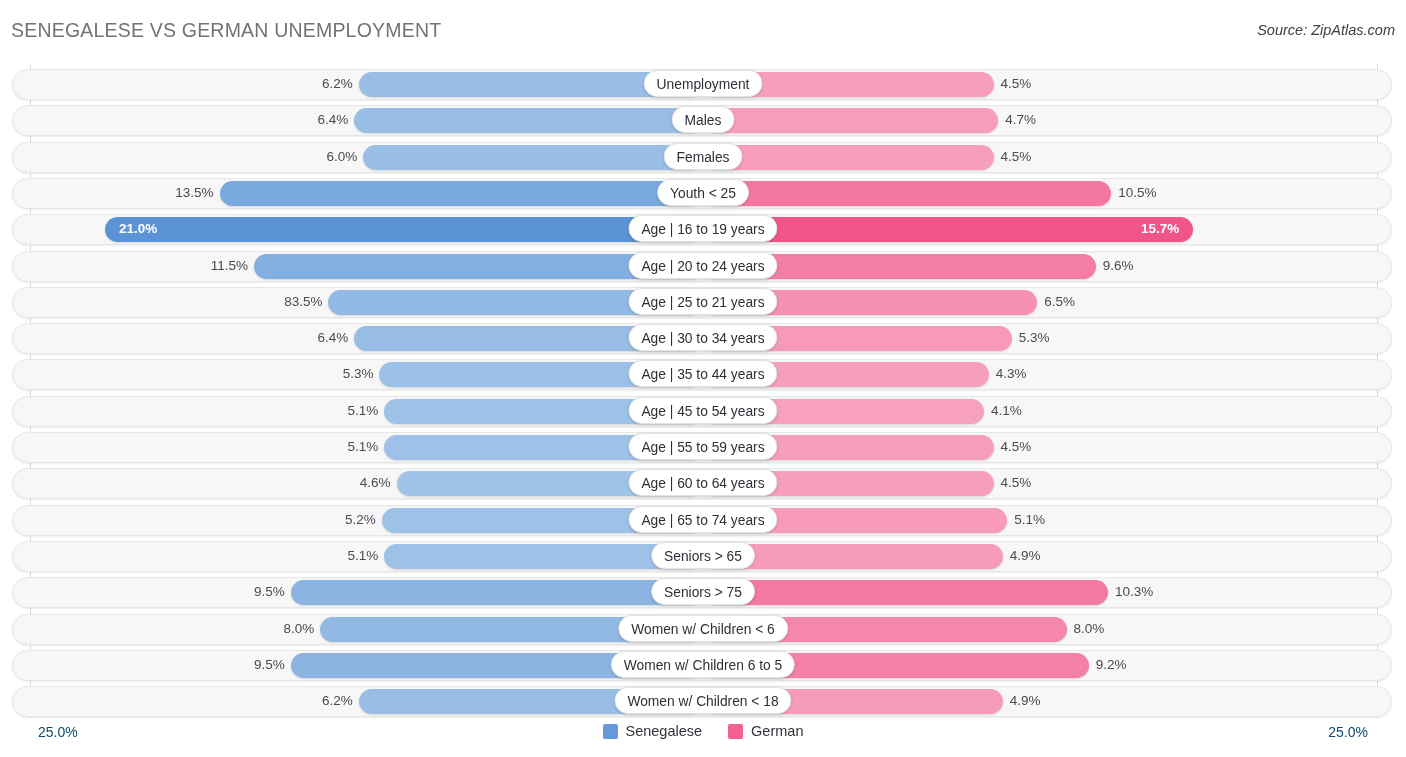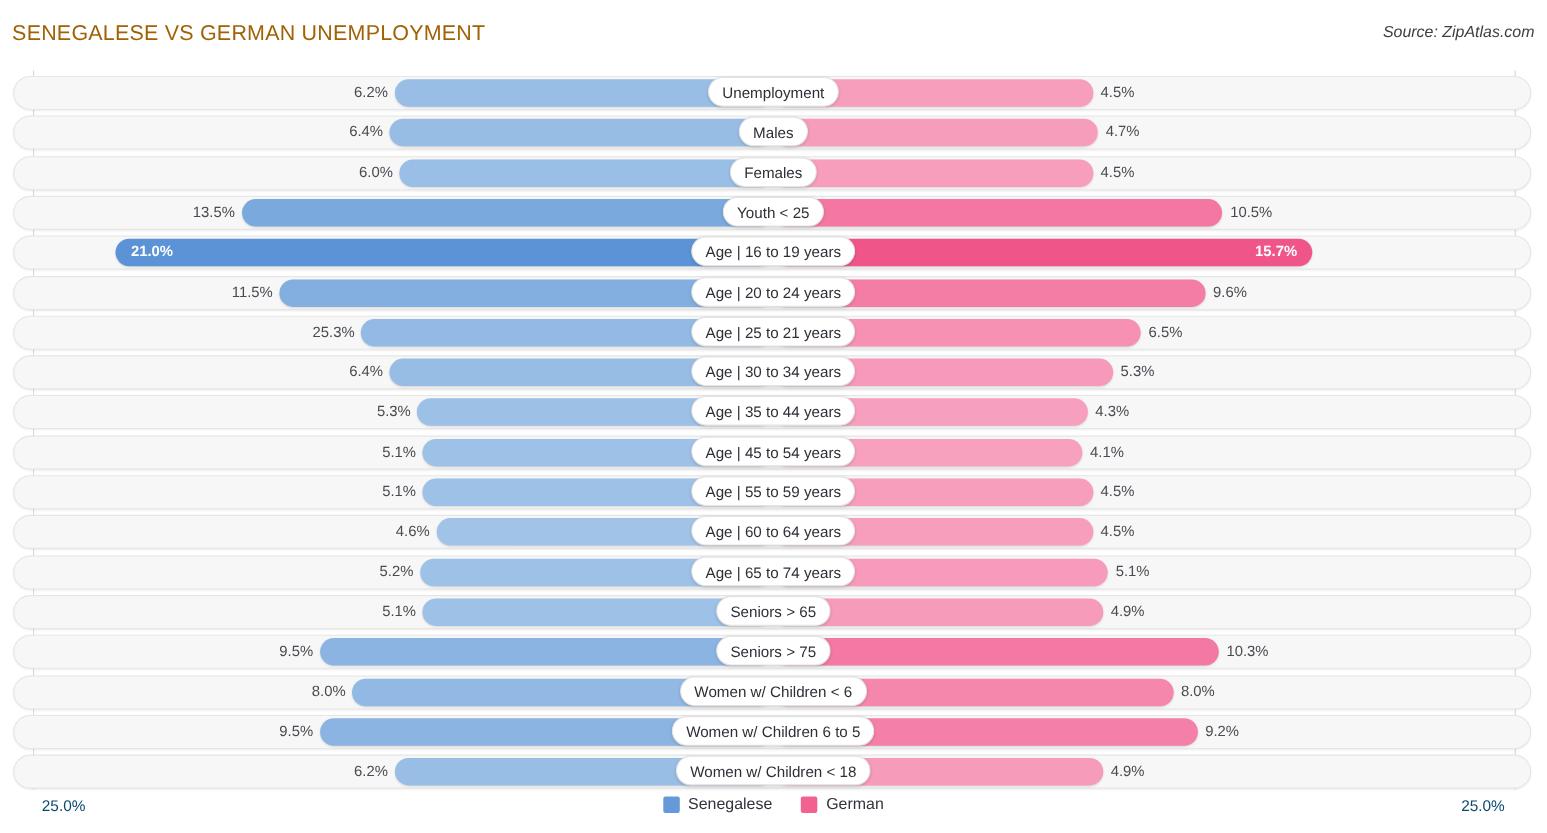--- a/index.html
+++ b/index.html
@@ -7,21 +7,21 @@
     width: 1406px; height: 757px;
     background: #ffffff;
     font-family: "Liberation Sans", sans-serif;
     overflow: hidden;
   }
   #page { position: relative; width: 1406px; height: 757px; background:#fff; }
 
   
   #title {
     position: absolute; left: 11px; top: 19px;
-    font-size: 19.5px; color: #a16207; letter-spacing: .2px;
+    font-size: 19.5px; color: #737373; letter-spacing: .2px;
     white-space: nowrap;
   }
   #source {
     position: absolute; right: 11px; top: 22px;
     font-size: 14.5px; font-style: italic; color: #404040;
     white-space: nowrap;
   }
 
   
   #plot {
@@ -147,21 +147,21 @@
         <div class="bar left" style="width: 449.067px; background: rgb(131, 175, 224);"></div>
         <div class="bar right" style="width: 392.742px; background: rgb(244, 125, 166);"></div>
         <div class="val left" style="right: 1158.07px;">11.5%</div>
         <div class="val right" style="left: 1102.74px;">9.6%</div>
         <div class="pill">Age | 20 to 24 years</div>
       </div>
       <div class="row" style="top: 222.8px;">
         <div class="track"></div>
         <div class="bar left" style="width: 374.54px; background: rgb(147, 186, 228);"></div>
         <div class="bar right" style="width: 334.166px; background: rgb(246, 145, 180);"></div>
-        <div class="val left" style="right: 1083.54px;">25.3%</div>
+        <div class="val left" style="right: 1083.54px;">83.5%</div>
         <div class="val right" style="left: 1044.17px;">6.5%</div>
         <div class="pill">Age | 25 to 21 years</div>
       </div>
       <div class="row" style="top: 259.1px;">
         <div class="track"></div>
         <div class="bar left" style="width: 348.814px; background: rgb(152, 189, 229);"></div>
         <div class="bar right" style="width: 308.71px; background: rgb(246, 153, 186);"></div>
         <div class="val left" style="right: 1057.81px;">6.4%</div>
         <div class="val right" style="left: 1018.71px;">5.3%</div>
         <div class="pill">Age | 30 to 34 years</div>

